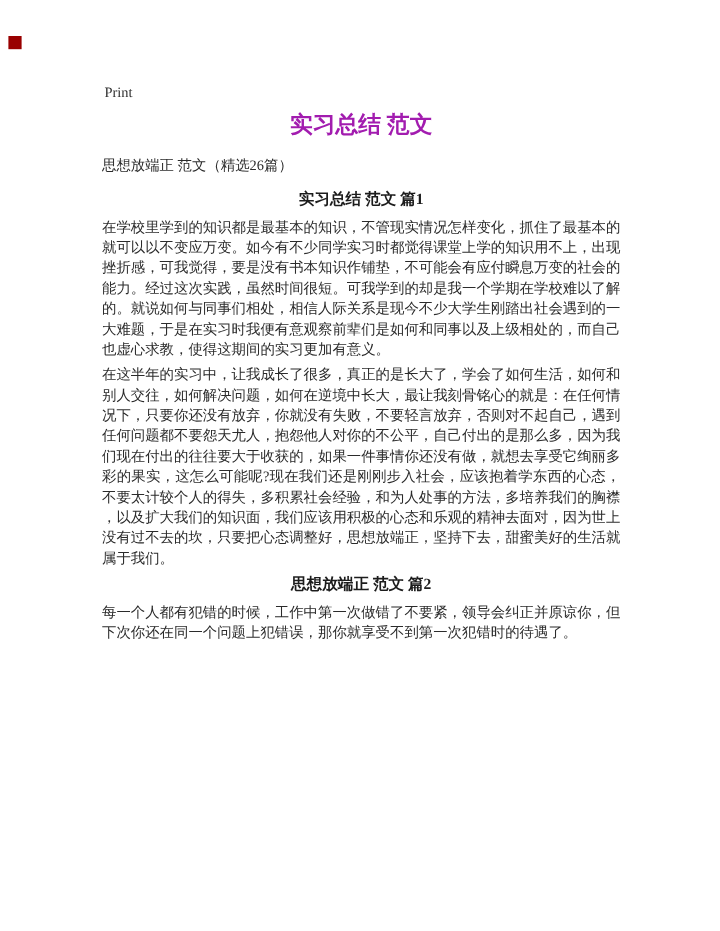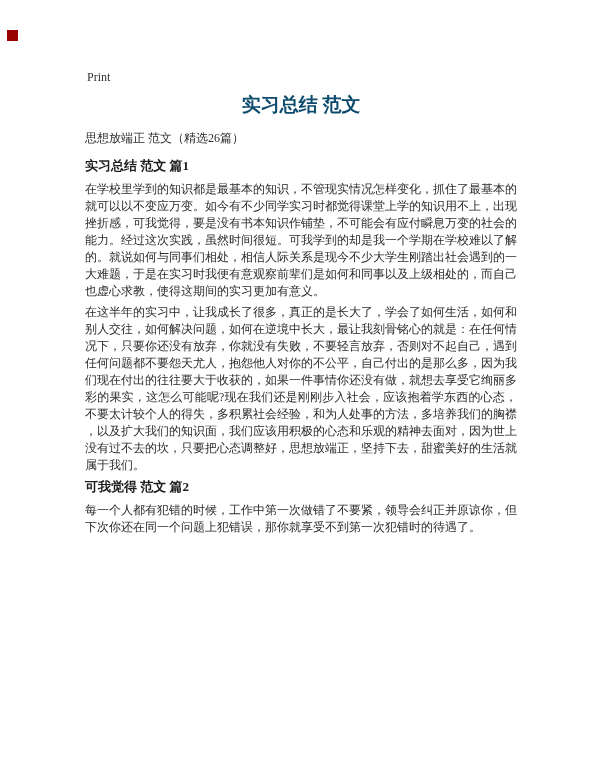--- a/index.html
+++ b/index.html
@@ -34,34 +34,35 @@
     left: 85px;
     top: 93px;
     width: 432px;
   }
   .doc-title {
     margin: 0 0 13px 0;
     font-size: 19px;
     line-height: 24px;
     font-weight: bold;
     text-align: center;
-    color: #0c4a6e;
+    color: #a21caf;
   }
   .doc-subtitle {
     margin: 0 0 11px 0;
     font-size: 12px;
     line-height: 16px;
     color: #2b2b2b;
   }
   .sec-heading {
     margin: 0 0 7px 0;
     font-size: 13px;
     line-height: 17px;
     font-weight: bold;
     color: #1c1c1c;
+    text-align: center;
   }
   .sec-heading.later { margin-top: 2px; }
   .body-p {
     margin: 0 0 4px 0;
     font-size: 12px;
     line-height: 17px;
     text-align: justify;
     word-break: break-all;
     line-break: anywhere;
     color: #2b2b2b;
@@ -82,21 +83,21 @@
 
     <p class="doc-subtitle">思想放端正 范文（精选26篇）</p>
 
     <h2 class="sec-heading">实习总结 范文 篇1</h2>
 
     <p class="body-p">在学校里学到的知识都是最基本的知识，不管现实情况怎样变化，抓住了最基本的就可以以不变应万变。如今有不少同学实习时都觉得课堂上学的知识用不上，出现挫折感，可我觉得，要是没有书本知识作铺垫，不可能会有应付瞬息万变的社会的能力。经过这次实践，虽然时间很短。可我学到的却是我一个学期在学校难以了解的。就说如何与同事们相处，相信人际关系是现今不少大学生刚踏出社会遇到的一大难题，于是在实习时我便有意观察前辈们是如何和同事以及上级相处的，而自己也虚心求教，使得这期间的实习更加有意义。</p>
 
     <p class="body-p">在这半年的实习中，让我成长了很多，真正的是长大了，学会了如何生活，如何和别人交往，如何解决问题，如何在逆境中长大，最让我刻骨铭心的就是：在任何情况下，只要你还没有放弃，你就没有失败，不要轻言放弃，否则对不起自己，遇到任何问题都不要怨天尤人，抱怨他人对你的不公平，自己付出的是那么多，因为我们现在付出的往往要大于收获的，如果一件事情你还没有做，就想去享受它绚丽多彩的果实，这怎么可能呢?现在我们还是刚刚步入社会，应该抱着学东西的心态，不要太计较个人的得失，多积累社会经验，和为人处事的方法，多培养我们的胸襟，以及扩大我们的知识面，我们应该用积极的心态和乐观的精神去面对，因为世上没有过不去的坎，只要把心态调整好，思想放端正，坚持下去，甜蜜美好的生活就属于我们。</p>
 
 
-    <h2 class="sec-heading later">可我觉得 范文 篇2</h2>
+    <h2 class="sec-heading later">思想放端正 范文 篇2</h2>
 
 
     <p class="body-p">每一个人都有犯错的时候，工作中第一次做错了不要紧，领导会纠正并原谅你，但下次你还在同一个问题上犯错误，那你就享受不到第一次犯错时的待遇了。</p>
 
 
   </div>
 
 </div>
 
 </body></html>

